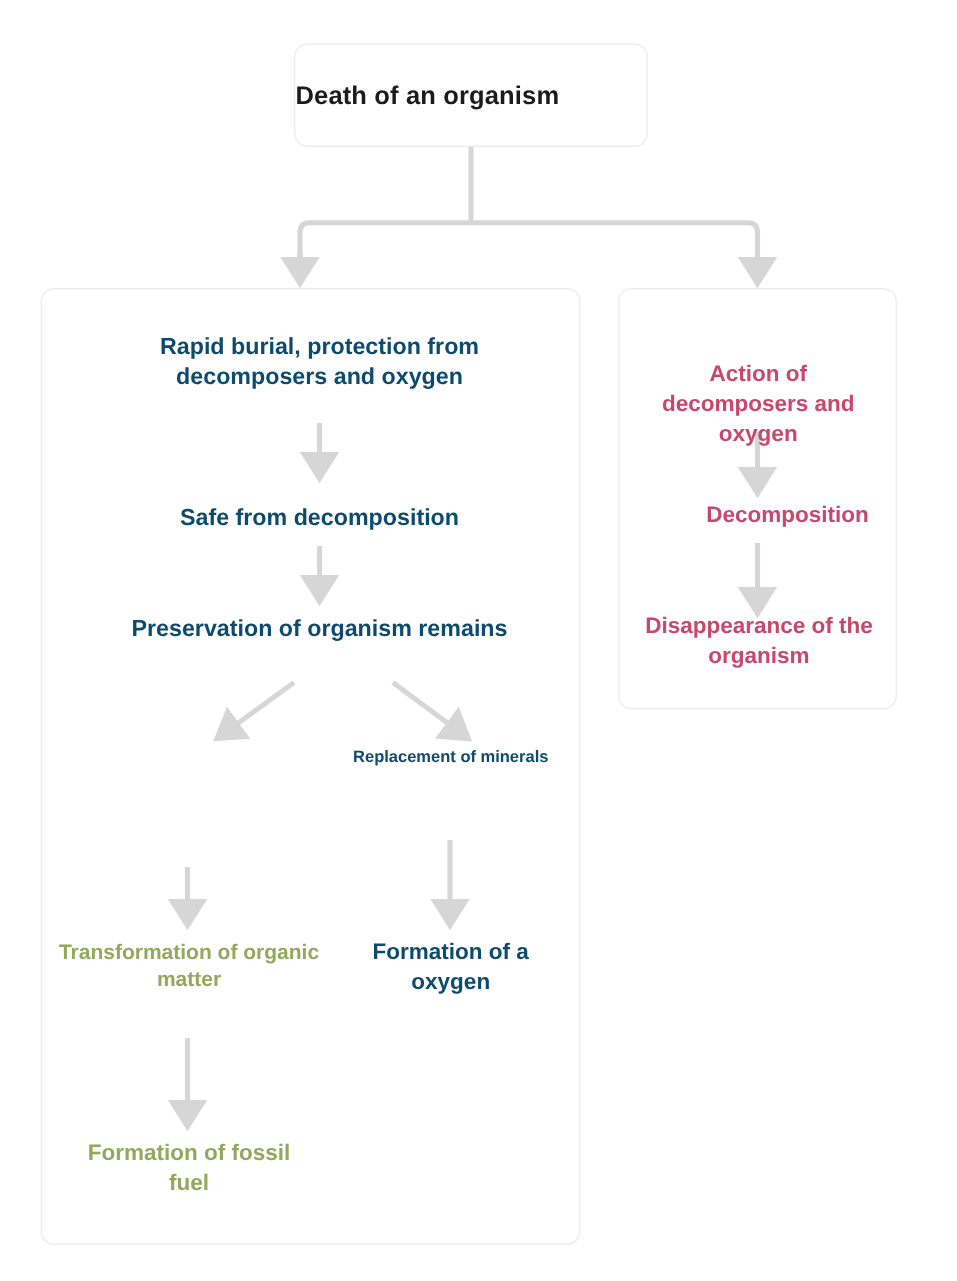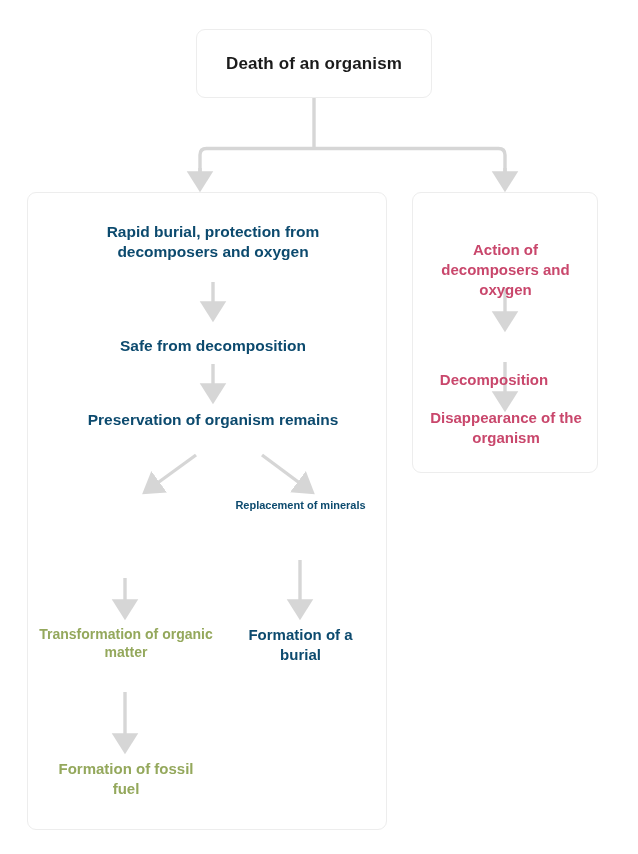--- a/index.html
+++ b/index.html
@@ -40,21 +40,21 @@
     box-sizing: border-box;
     z-index: 1;
   }
   #title-box {
     left: 196px;
     top: 29px;
     width: 236px;
     height: 69px;
     display: flex;
     align-items: center;
-    justify-content: center;
+    justify-content: flex-start;
   }
   #title-text {
     font-size: 17px;
     font-weight: bold;
     color: #1b1b1b;
     letter-spacing: .1px;
   }
   #left-panel {
     left: 27px;
     top: 192px;
@@ -131,23 +131,23 @@
 
   <div class="node c-blue" style="left:57px; top:336px; width:312px; font-size:15.5px;">Safe from decomposition</div>
 
   <div class="node c-blue" style="left:57px; top:410px; width:312px; font-size:15.5px;">Preservation of organism remains</div>
 
 
   <div class="node c-blue" style="left:222px; top:498px; width:157px; font-size:11px;">Replacement of minerals</div>
 
   <div class="node c-olive" style="left:38px; top:625px; width:176px; font-size:14px;text-align:center;">Transformation of organic matter</div>
 
-  <div class="node c-blue" style="left:229px; top:625px; width:143px; font-size:15px;">Formation of a burial</div>
+  <div class="node c-blue" style="left:229px; top:625px; width:143px; font-size:15px;">Formation of a oxygen</div>
 
   <div class="node c-olive" style="left:46px; top:759px; width:160px; font-size:15px;">Formation of fossil fuel</div>
 
   <div class="node c-pink" style="left:428px; top:212px; width:155px; font-size:15px;margin-top:28px;">Action of decomposers and oxygen</div>
 
-  <div class="node c-pink" style="left:408px; top:334px; width:172px; font-size:15px;margin-top:36px;">Decomposition</div>
+  <div class="node c-pink" style="left:439px; top:334px; width:172px; font-size:15px;">Decomposition</div>
 
   <div class="node c-pink" style="left:418px; top:408px; width:176px; font-size:15px;">Disappearance of the organism</div>
 
 </div>
 
 </body></html>

